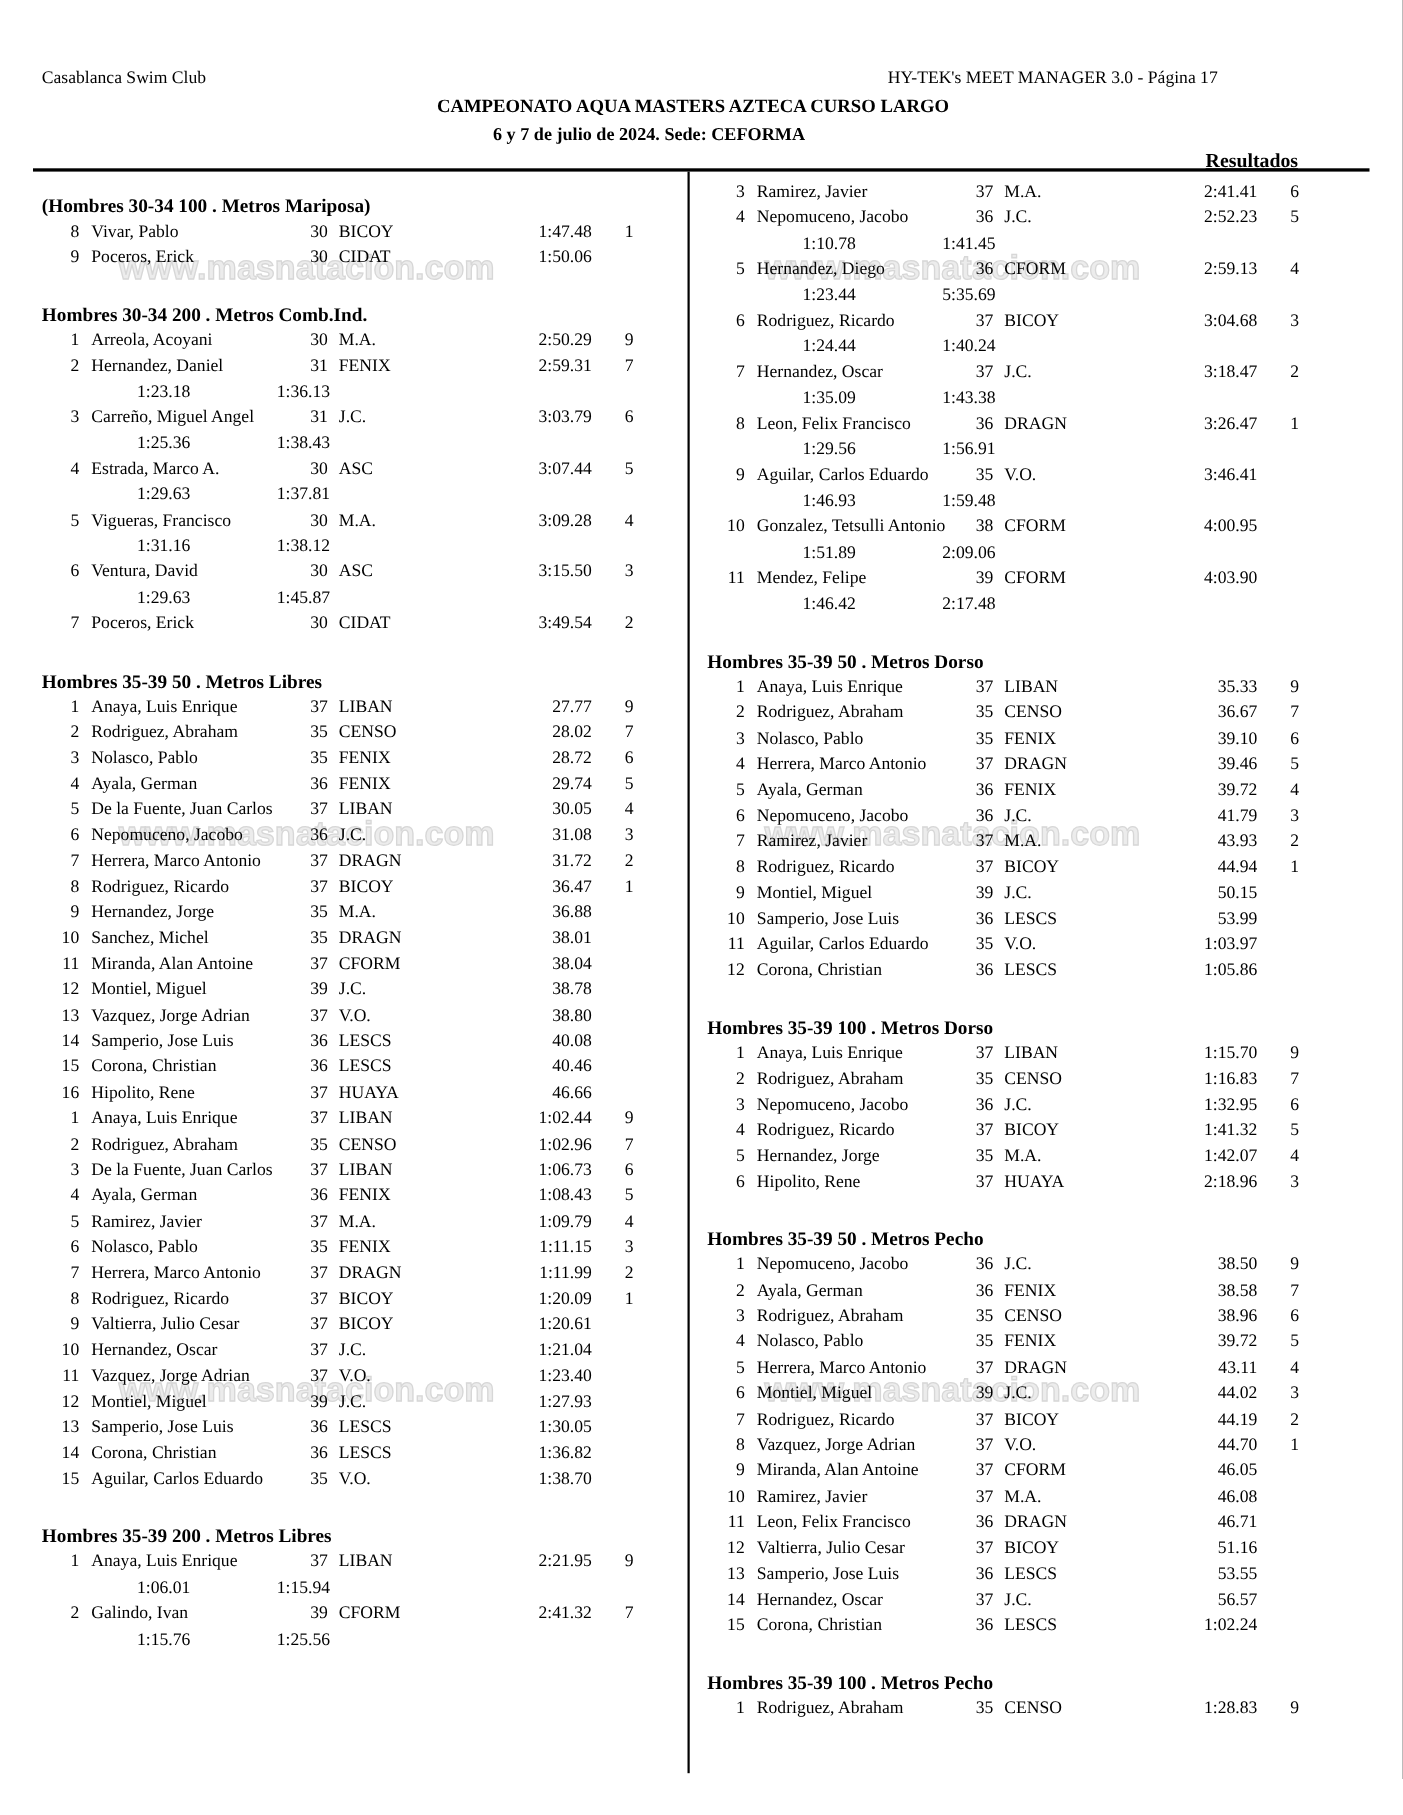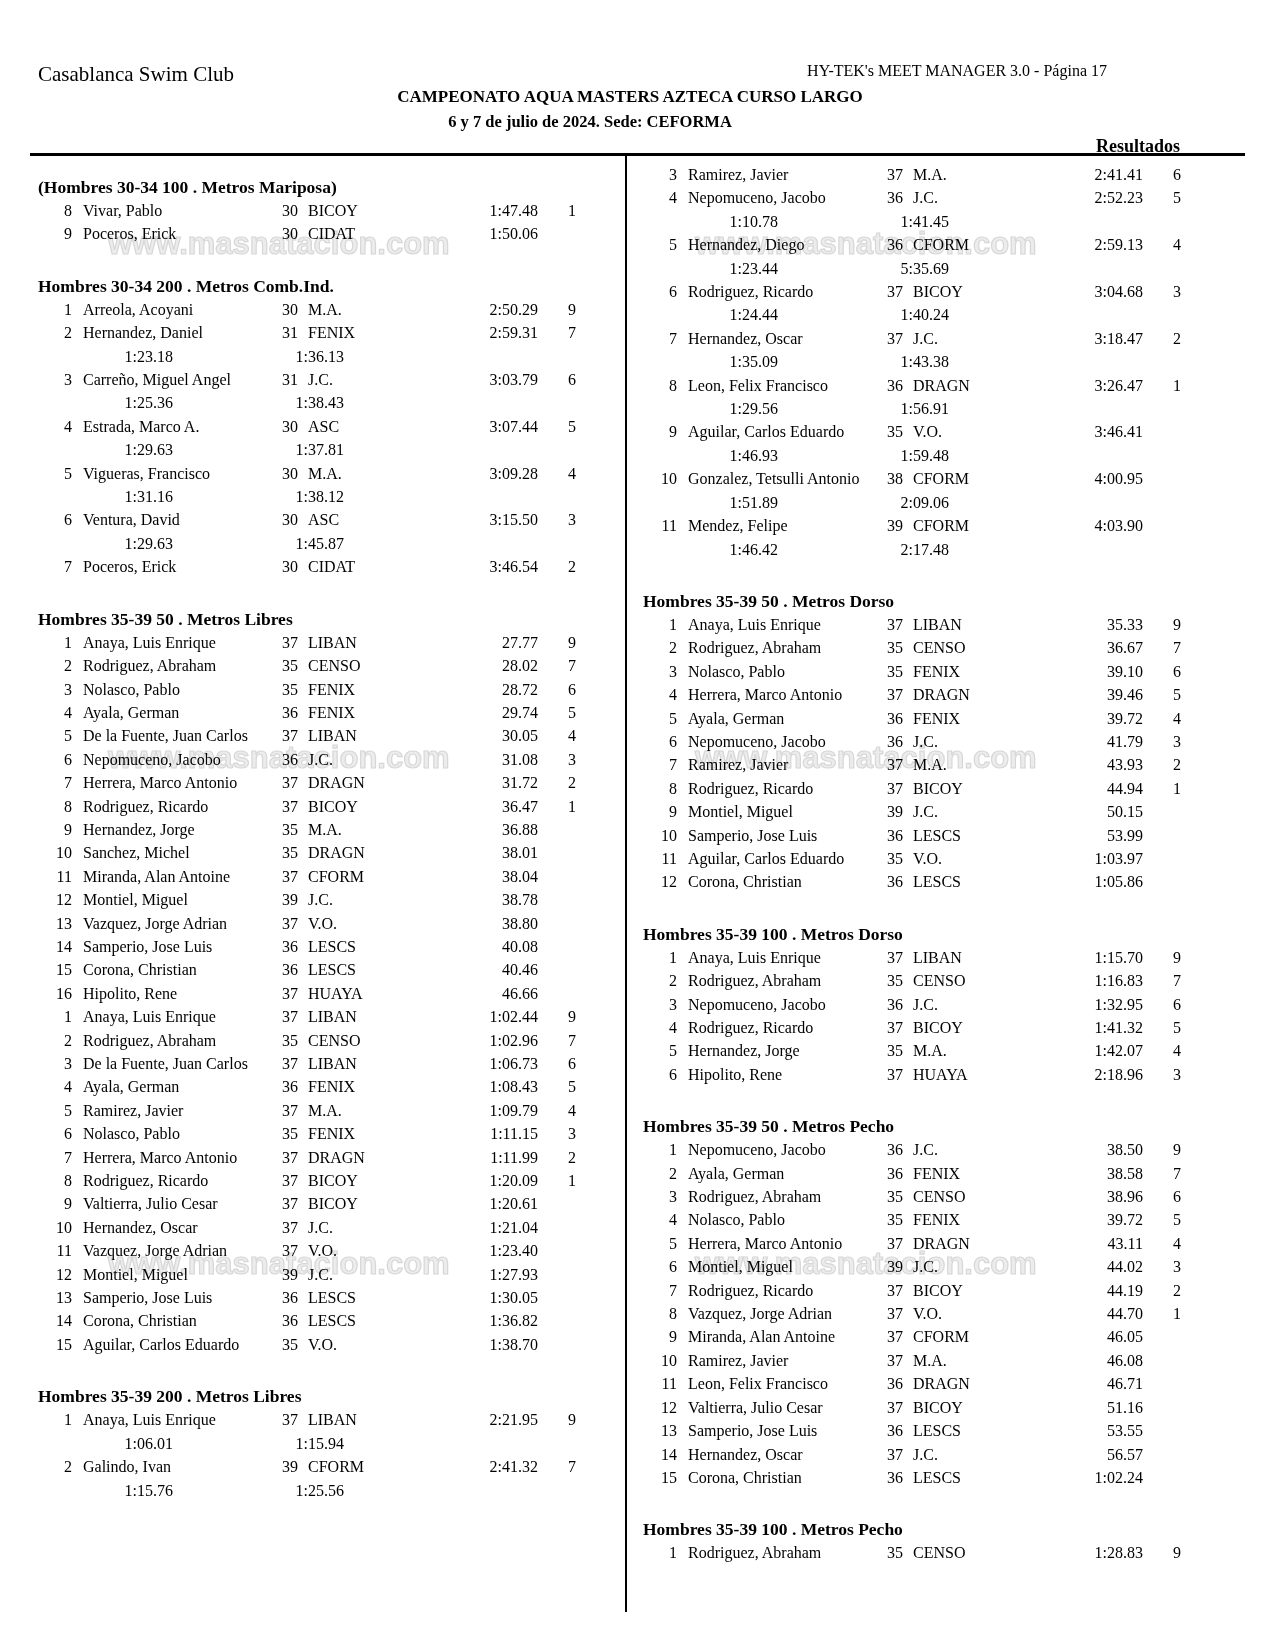--- a/index.html
+++ b/index.html
@@ -5,21 +5,21 @@
   html,body{margin:0;padding:0;background:#888;}
   .page{
     position:relative;
     width:1275px;height:1650px;
     background:#ffffff;
     font-family:"Liberation Serif", serif;
     color:#000;
     overflow:hidden;
     margin:0 auto;
   }
-  .hdr-left{position:absolute;left:38px;top:62px;font-size:21px;white-space:nowrap;}
+  .hdr-left{position:absolute;left:38px;top:62px;font-size:16px;white-space:nowrap;}
   .hdr-right{position:absolute;right:168px;top:62px;font-size:16px;white-space:nowrap;}
   .hdr-center{position:absolute;left:0;width:1180px;text-align:center;white-space:nowrap;}
   .title{top:87px;font-weight:bold;font-size:17px;margin-left:40px;}
   .subtitle{top:112px;font-weight:bold;font-size:16.5px;}
   .results{top:136px;font-weight:bold;font-size:18px;text-align:right;}
   .results span{text-decoration:underline;}
   .rule{position:absolute;left:30px;right:30px;top:153px;height:3px;background:#000;}
   .vline{position:absolute;left:625px;top:156px;width:2px;height:1456px;background:#000;}
 
   .col{position:absolute;top:163px;width:572px;}
@@ -40,21 +40,21 @@
   .c.rank{width:34px;text-align:right;flex:none;}
   .c.name{width:199px;margin-left:11px;flex:none;}
   .c.age{width:26px;flex:none;}
   .c.team{width:115px;flex:none;}
   .c.time{width:115px;text-align:right;flex:none;}
   .c.pts{width:38px;text-align:right;flex:none;}
 
   .splits{line-height:23.4px;font-size:16px;}
   .split{display:inline-block;text-align:right;white-space:nowrap;}
   .split.s0{width:135px;text-align:right;}
-  .split.s1{width:127px;padding-left:44px;}
+  .split.s1{width:127px;}
 
   .wm{
     position:absolute;
     font-family:"Liberation Sans", sans-serif;
     font-weight:bold;
     font-size:31px;
     color:#ececec;
     -webkit-text-stroke:1.2px #d7d7d7;
     white-space:nowrap;
     pointer-events:none;
@@ -156,21 +156,21 @@
         <span class="c team">ASC</span>
         <span class="c time">3:15.50</span>
         <span class="c pts">3</span>
       </div>
       <div class="splits"><span class="split s0">1:29.63</span><span class="split s1">1:45.87</span></div>
       <div class="row">
         <span class="c rank">7</span>
         <span class="c name">Poceros, Erick</span>
         <span class="c age">30</span>
         <span class="c team">CIDAT</span>
-        <span class="c time">3:46.54</span>
+        <span class="c time">3:49.54</span>
         <span class="c pts">2</span>
       </div>
       <div class="evt-heading">Hombres 35-39 50 . Metros Libres</div>
       <div class="row">
         <span class="c rank">1</span>
         <span class="c name">Anaya, Luis Enrique</span>
         <span class="c age">37</span>
         <span class="c team">LIBAN</span>
         <span class="c time">27.77</span>
         <span class="c pts">9</span>

